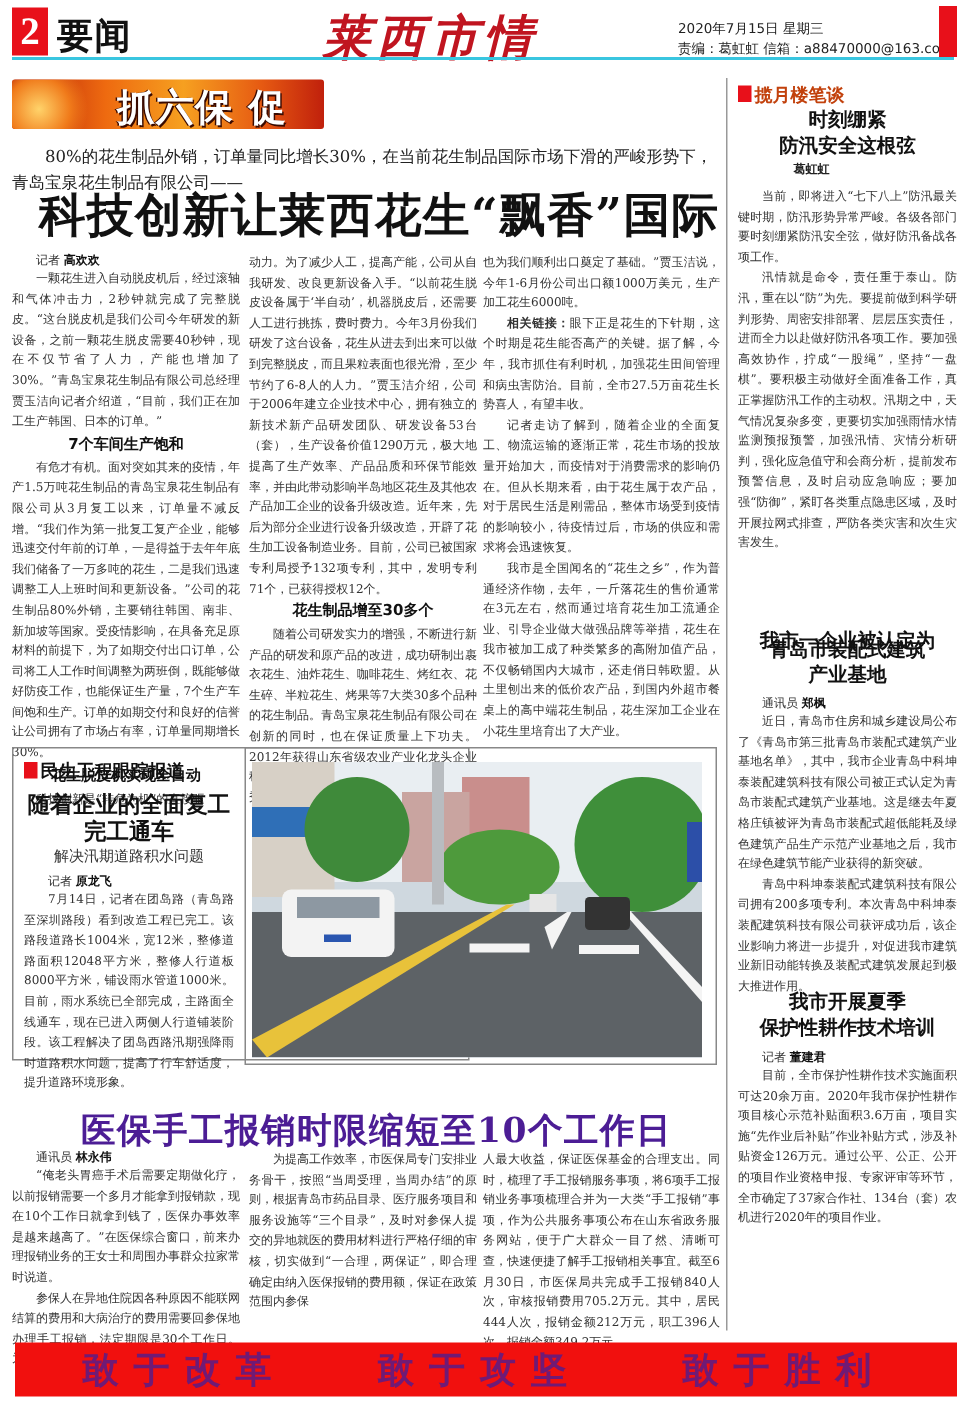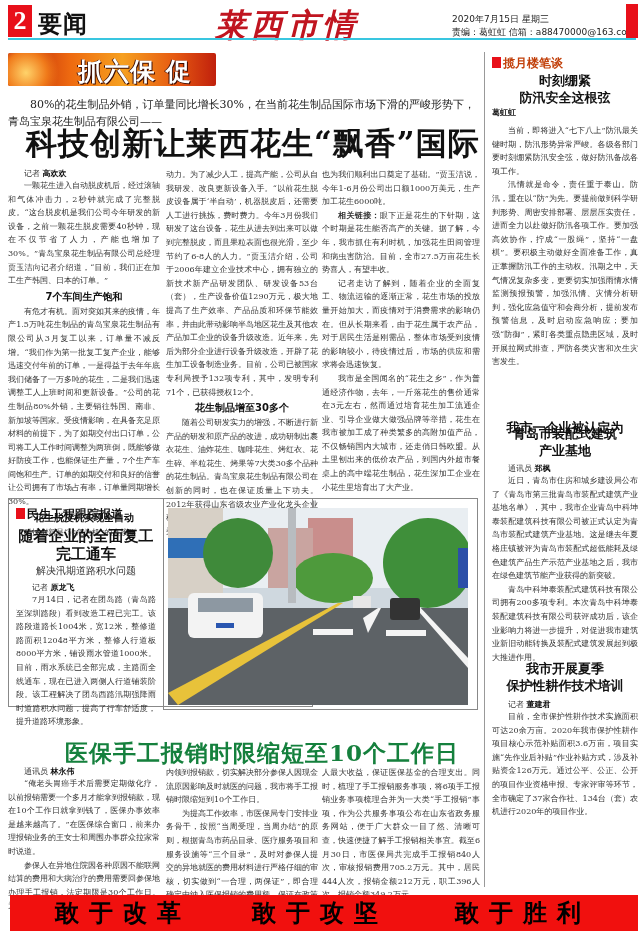--- a/index.html
+++ b/index.html
@@ -24,32 +24,32 @@
   .col{font:8px "DejaVu Serif",serif;line-height:13.6px;color:#333;text-align:justify;}
   .col p{margin:0;text-indent:2em;}
   .col p.noind{text-indent:0;}
   .col h4{margin:1px 0;font:bold 10px "DejaVu Sans",sans-serif;color:#111;text-align:center;line-height:15px;}
   .byline{font:8px "DejaVu Serif",serif;color:#333;}
   .byline b{font-weight:bold;color:#111;}
   
   .rc-tag{left:492px;top:55px;font:bold 12px "DejaVu Sans",sans-serif;color:#c2410c;}
   .sq{display:inline-block;width:9px;height:11px;background:#e8101a;vertical-align:-1px;margin-right:2px;}
   .rc-title{left:492px;width:146px;text-align:center;font:bold 13px "DejaVu Serif",serif;color:#111;line-height:17px;}
-  .rc-author{left:492px;width:146px;text-align:left;font:bold 8px "DejaVu Sans",sans-serif;color:#222;}
+  .rc-author{left:468px;width:146px;text-align:center;font:bold 8px "DejaVu Sans",sans-serif;color:#222;}
   .vrule{width:1px;background:#999;}
   
   .box{left:8px;top:498px;width:303px;height:207px;border:1px solid #888;}
   .box-tag{left:16px;top:506px;font:bold 12px "DejaVu Sans",sans-serif;color:#111;}
   .box-title{left:16px;top:527px;width:140px;text-align:center;font:bold 15px "DejaVu Serif",serif;line-height:18px;color:#111;}
   .box-sub{left:16px;top:564px;width:140px;text-align:center;font:10px "DejaVu Serif",serif;color:#333;}
   .photo{left:168px;top:508px;width:300px;height:197px;overflow:hidden;background:#cfd8df;}
   .photo-frame{left:163px;top:498px;width:313px;height:210px;border:1px solid #888;}
-  .mid-title{left:65px;top:738px;font:bold 23px "DejaVu Serif",serif;color:#15803d;letter-spacing:1px;}
+  .mid-title{left:54px;top:738px;font:bold 23px "DejaVu Serif",serif;color:#4c1d95;letter-spacing:1px;}
   .footer-bar{left:10px;top:895px;width:628px;height:36px;background:#f1100e;}
-  .footer-txt{top:897px;font:bold 24px "DejaVu Serif",serif;color:#000000;letter-spacing:10px;}
+  .footer-txt{top:897px;font:bold 24px "DejaVu Serif",serif;color:#701a75;letter-spacing:10px;}
 </style>
 </head>
 <body>
 
 <div class="abs page-num">2</div>
 <div class="abs section">要闻</div>
 <div class="abs masthead">莱西市情</div>
 <div class="abs hdr-date">2020年7月15日 星期三</div>
 <div class="abs hdr-editor">责编：葛虹虹  信箱：a88470000@163.com</div>
 <div class="abs hdr-bar"></div>
@@ -151,21 +151,20 @@
 </div>
 <div class="abs photo-frame"></div>
 
 <div class="abs mid-title">医保手工报销时限缩短至10个工作日</div>
 <div class="abs col" style="left:8px;top:766px;width:152px;">
   <div class="byline" style="padding-left:2em;"><span>通讯员</span> <b>林永伟</b></div>
   <p>“俺老头胃癌手术后需要定期做化疗，以前报销需要一个多月才能拿到报销款，现在10个工作日就拿到钱了，医保办事效率是越来越高了。”在医保综合窗口，前来办理报销业务的王女士和周围办事群众拉家常时说道。</p>
   <p>参保人在异地住院因各种原因不能联网结算的费用和大病治疗的费用需要回参保地办理手工报销，法定期限是30个工作日。为确保参保人在最短的时间</p>
 </div>
 <div class="abs col" style="left:166px;top:766px;width:152px;">
-  <p class="noind">内领到报销款，切实解决部分参保人因现金流原因影响及时就医的问题，我市将手工报销时限缩短到10个工作日。</p>
   <p>为提高工作效率，市医保局专门安排业务骨干，按照“当周受理，当周办结”的原则，根据青岛市药品目录、医疗服务项目和服务设施等“三个目录”，及时对参保人提交的异地就医的费用材料进行严格仔细的审核，切实做到“一合理，两保证”，即合理确定由纳入医保报销的费用额，保证在政策范围内参保</p>
 </div>
 <div class="abs col" style="left:322px;top:766px;width:158px;">
   <p class="noind">人最大收益，保证医保基金的合理支出。同时，梳理了手工报销服务事项，将6项手工报销业务事项梳理合并为一大类“手工报销”事项，作为公共服务事项公布在山东省政务服务网站，便于广大群众一目了然、清晰可查，快速便捷了解手工报销相关事宜。截至6月30日，市医保局共完成手工报销840人次，审核报销费用705.2万元。其中，居民444人次，报销金额212万元，职工396人次，报销金额349.2万元。</p>
 </div>
 
 <div class="abs footer-bar"></div>
 <div class="abs footer-txt" style="left:55px;">敢于改革</div>
 <div class="abs footer-txt" style="left:252px;">敢于攻坚</div>
 <div class="abs footer-txt" style="left:455px;">敢于胜利</div>

